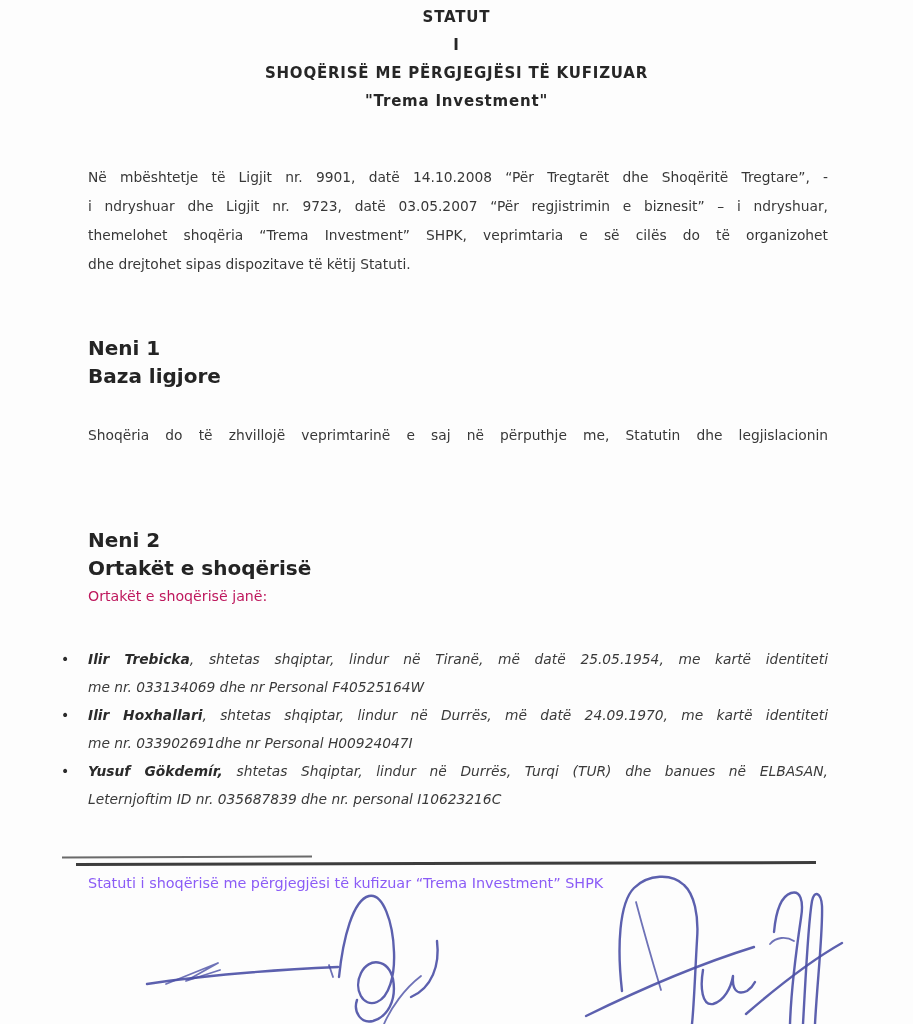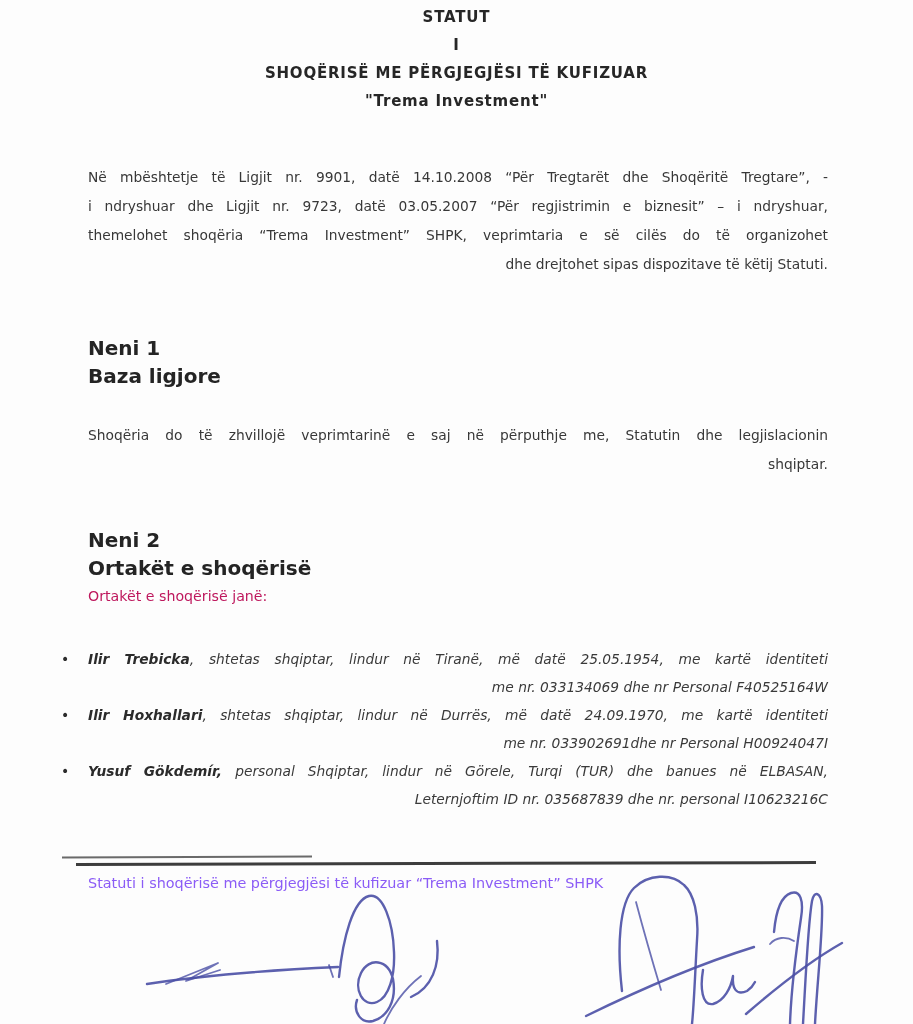--- a/index.html
+++ b/index.html
@@ -13,21 +13,21 @@
   
   .title-block{top:3px;left:0;right:0;text-align:center;}
   .title-line{
     font-weight:bold;font-size:15px;line-height:28px;letter-spacing:.8px;
     color:#262626;
   }
   
   .textcol{left:88px;width:740px;}
   .bodytext{font-size:13.8px;line-height:29px;color:#383838;}
   .jline{text-align:justify;text-align-last:justify;}
-  .lline{text-align:right;margin-left:30px;}
+  .lline{text-align:left;}
   .heading{font-weight:bold;font-size:20px;line-height:28px;color:#242424;}
   .subline{font-size:14.2px;line-height:28px;color:#be185d;}
   
   .partners{top:645px;}
   .partner{position:relative;height:56px;font-style:italic;font-size:13.8px;line-height:28px;color:#3a3a3a;}
   .dot{
     position:absolute;left:-27px;top:0;width:20px;font-style:normal;
     font-size:14px;line-height:28px;color:#2c2c2c;
   }
   .pname{font-weight:bold;color:#2b2b2b;}
@@ -59,21 +59,20 @@
     <div class="lline">dhe drejtohet sipas dispozitave të këtij Statuti.</div>
   </section>
 
   <section class="abs textcol" style="top:334px;">
     <div class="heading">Neni 1</div>
     <div class="heading">Baza ligjore</div>
   </section>
 
   <section class="abs textcol bodytext" style="top:421px;">
     <div class="jline">Shoqëria do të zhvillojë veprimtarinë e saj në përputhje me, Statutin dhe legjislacionin</div>
-    <div class="lline">shqiptar.</div>
   </section>
 
   <section class="abs textcol" style="top:526px;">
     <div class="heading">Neni 2</div>
     <div class="heading">Ortakët e shoqërisë</div>
     <div class="subline">Ortakët e shoqërisë janë:</div>
   </section>
 
   <section class="abs textcol partners">
 
@@ -84,21 +83,21 @@
     </div>
 
     <div class="partner">
       <span class="dot">•</span>
       <div class="jline"><span class="pname">Ilir Hoxhallari</span><span>, shtetas shqiptar, lindur në Durrës, më datë 24.09.1970, me kartë identiteti</span></div>
       <div class="lline">me nr. 033902691dhe nr Personal H00924047I</div>
     </div>
 
     <div class="partner">
       <span class="dot">•</span>
-      <div class="jline"><span class="pname">Yusuf Gökdemír,</span><span> personal Shqiptar, lindur në Görele, Turqi (TUR) dhe banues në ELBASAN,</span></div>
+      <div class="jline"><span class="pname">Yusuf Gökdemír,</span><span> shtetas Shqiptar, lindur në Durrës, Turqi (TUR) dhe banues në ELBASAN,</span></div>
       <div class="lline">Leternjoftim ID nr. 035687839 dhe nr. personal I10623216C</div>
     </div>
 
   </section>
 
   <div class="abs rule-ghost"></div>
   <div class="abs rule"></div>
   <div class="abs footer-caption">Statuti i shoqërisë me përgjegjësi të kufizuar “Trema Investment” SHPK</div>
 
   <svg class="abs sig-layer" viewBox="0 0 913 1024" aria-hidden="true">

